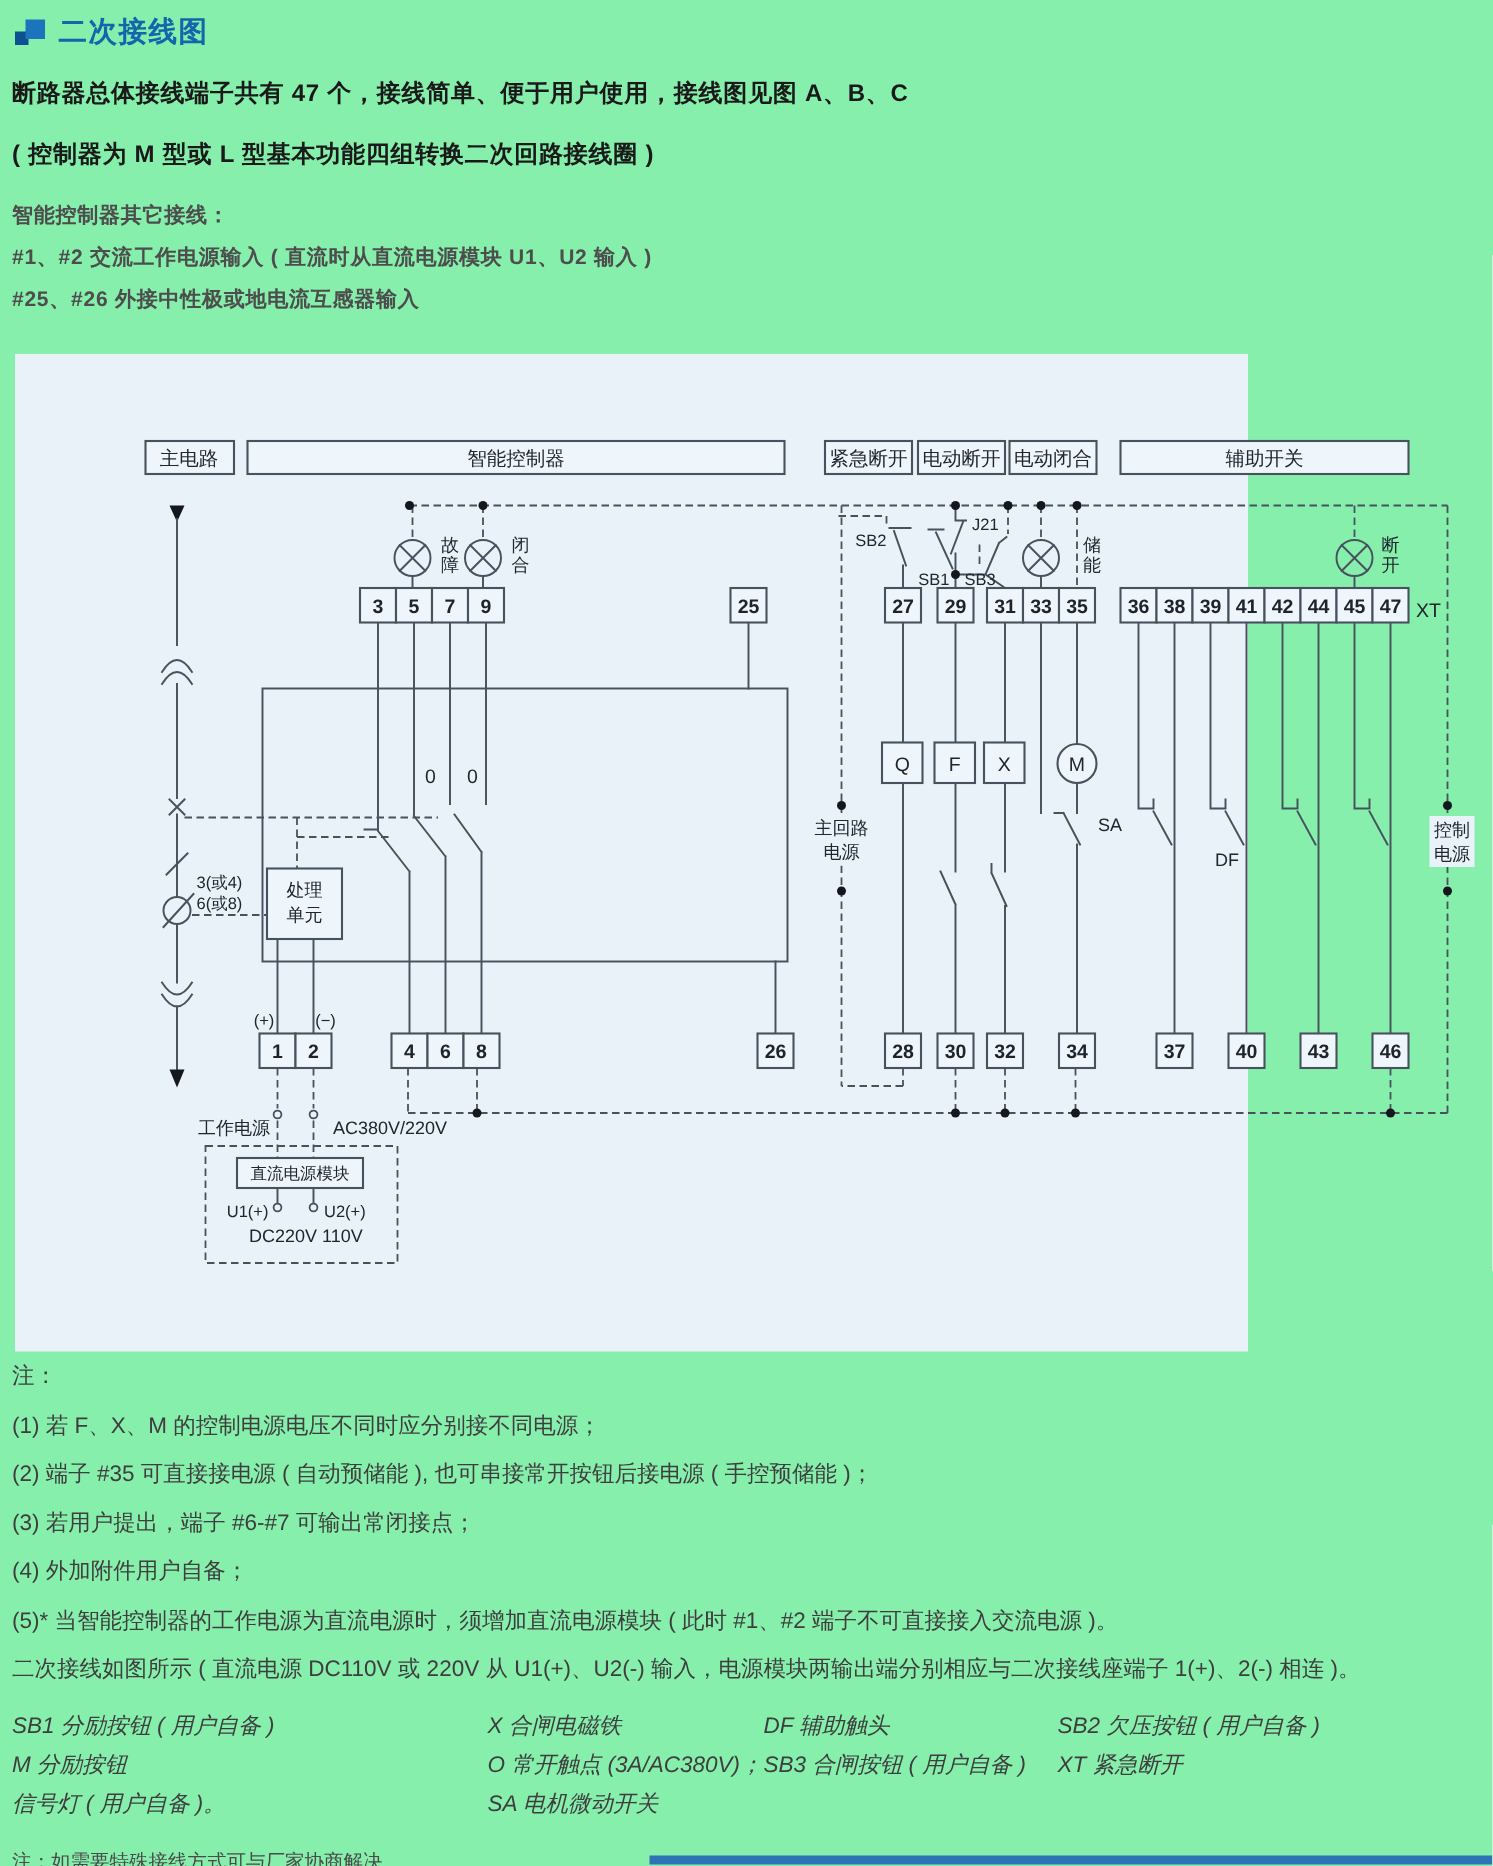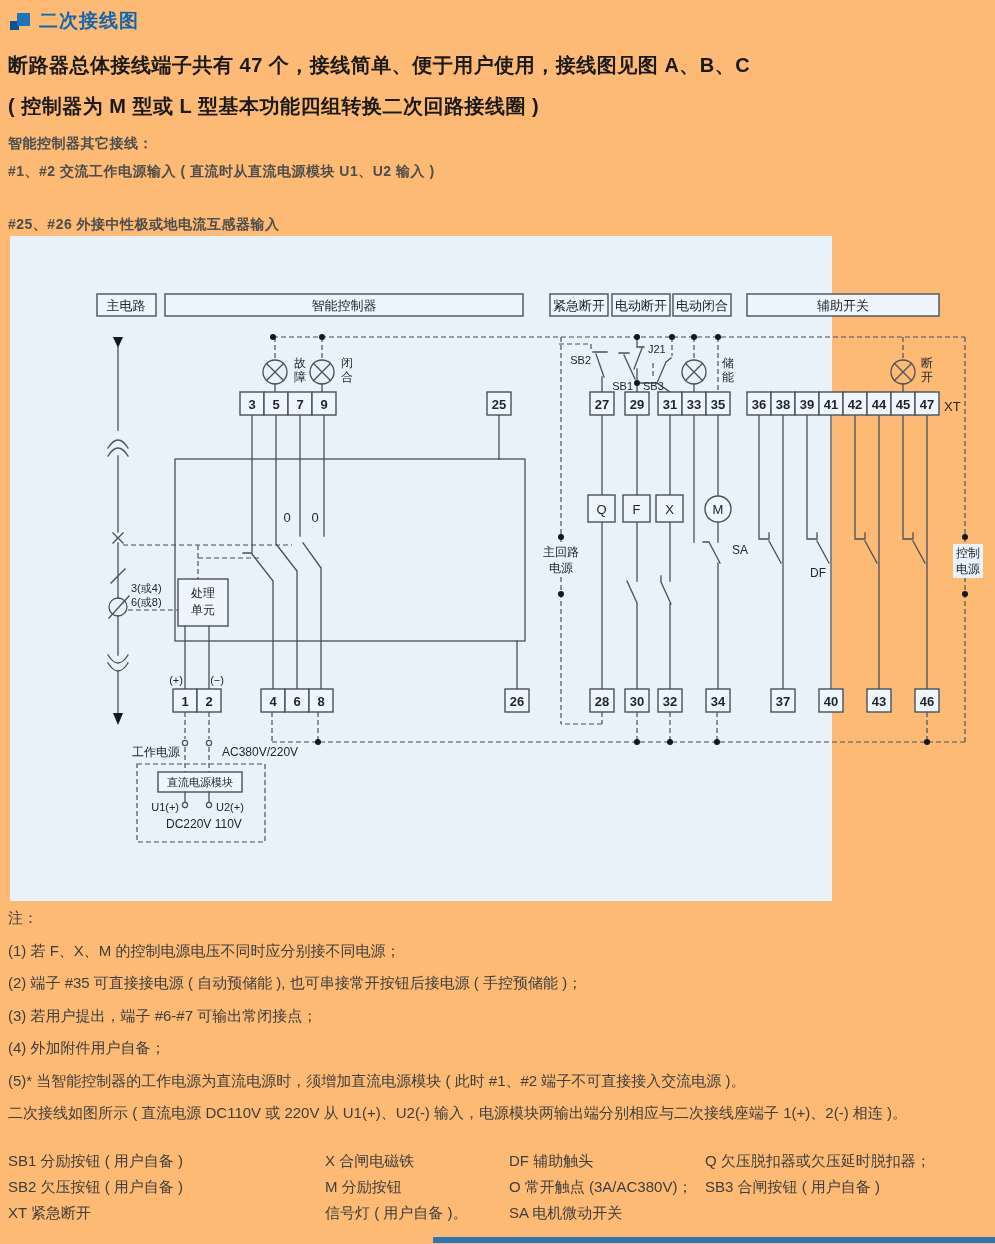--- a/index.html
+++ b/index.html
@@ -1,60 +1,60 @@
 <!DOCTYPE html>
 <html><head>
 <meta charset="utf-8">
 <style>
   html,body{margin:0;padding:0;background:#fff;font-family:"Liberation Sans","DejaVu Sans",sans-serif;}
-  #page{position:relative;width:995px;height:1244px;background:#fdba74;overflow:hidden;}
+  #page{position:relative;width:995px;height:1244px;background:#86efac;overflow:hidden;}
   .title-row{position:absolute;top:8px;left:10px;display:flex;align-items:center;gap:9px;}
   .ticon{position:relative;width:20px;height:20px;}
   .ticon .sq1{position:absolute;left:0;top:10px;width:9px;height:9px;background:#0d5191;}
   .ticon .sq2{position:absolute;left:7px;top:2px;width:13px;height:13px;background:#1c74bd;}
   .title-text{font-size:19px;font-weight:700;color:#1565ac;letter-spacing:1px;}
-  .intro{position:absolute;left:8px;font-size:20px;font-weight:700;color:#1a1a1a;letter-spacing:.5px;}
+  .intro{position:absolute;left:8px;font-size:16px;font-weight:700;color:#1a1a1a;letter-spacing:.5px;}
   .sub{position:absolute;left:8px;font-size:14px;color:#4d4d4d;letter-spacing:.5px;font-weight:bold;}
   #panel{position:absolute;left:10px;top:236px;width:822px;height:665px;background:#e9f1f9;}
   svg text{font-family:"Liberation Sans","DejaVu Sans",sans-serif;}
   .wire{stroke:#47525e;stroke-width:1.3;fill:none;stroke-linecap:square;}
   .dash{stroke:#47525e;stroke-width:1.2;fill:none;stroke-dasharray:5 3;}
   .tbox{fill:#eef5fb;stroke:#47525e;stroke-width:1.4;}
   .lboxr{fill:#eef5fb;stroke:#47525e;stroke-width:1.4;}
   .tnum{font-size:13px;font-weight:600;fill:#1d242c;}
   .slabel{font-size:13px;fill:#20262e;}
   .mlabel{font-size:12px;fill:#20262e;}
   .xlabel{font-size:11px;fill:#20262e;}
   .dot{fill:#14181c;stroke:none;}
   .ocirc{fill:#e9f1f9;stroke:#47525e;stroke-width:1.2;}
   .bgp{fill:#e9f1f9;stroke:none;}
   .notes{position:absolute;left:8px;top:902px;width:982px;color:#3e3e3e;font-size:15px;}
   .nline{line-height:32.5px;height:32.5px;white-space:nowrap;}
-  .legend{display:grid;grid-template-columns:317px 184px 196px auto;margin-top:18px;line-height:26px;color:#3e3e3e;}
+  .legend{display:grid;grid-template-columns:317px 184px 196px auto;margin-top:8px;line-height:26px;color:#3e3e3e;font-style:italic;}
   .footnote{margin-top:16px;font-size:13px;color:#4a4a4a;}
   .bbar{position:absolute;left:433px;top:1237px;width:562px;height:6px;background:#2e74b5;}
 </style>
 </head>
 <body>
 
 <div id="page">
 
   <div class="title-row">
     <div class="ticon">
         <div class="sq1"></div>
         <div class="sq2"></div>
       </div>
     <div class="title-text">二次接线图</div>
   </div>
 
   <div class="intro" style="top:52px;">断路器总体接线端子共有 47 个，接线简单、便于用户使用，接线图见图 A、B、C</div>
   <div class="intro" style="top:93px;">( 控制器为 M 型或 L 型基本功能四组转换二次回路接线圈 )</div>
   <div class="sub" style="top:135px;">智能控制器其它接线：</div>
   <div class="sub" style="top:163px;text-align:right;">#1、#2 交流工作电源输入 ( 直流时从直流电源模块 U1、U2 输入 )</div>
-  <div class="sub" style="top:191px;margin-top:25px;">#25、#26 外接中性极或地电流互感器输入</div>
+  <div class="sub" style="top:191px;">#25、#26 外接中性极或地电流互感器输入</div>
 
   <div id="panel">
     <svg width="975" height="665" viewBox="0 0 975 665">
 
       <g>
         <rect class="lboxr" x="87" y="58" width="59" height="22"></rect>
         <text class="slabel" x="116" y="74" text-anchor="middle">主电路</text>
         <rect class="lboxr" x="155" y="58" width="358" height="22"></rect>
         <text class="slabel" x="334" y="74" text-anchor="middle">智能控制器</text>
         <rect class="lboxr" x="540" y="58" width="58" height="22"></rect>
@@ -296,21 +296,20 @@
     <div class="nline">(1) 若 F、X、M 的控制电源电压不同时应分别接不同电源；</div>
     <div class="nline">(2) 端子 #35 可直接接电源 ( 自动预储能 ), 也可串接常开按钮后接电源 ( 手控预储能 )；</div>
     <div class="nline">(3) 若用户提出，端子 #6-#7 可输出常闭接点；</div>
     <div class="nline">(4) 外加附件用户自备；</div>
     <div class="nline">(5)* 当智能控制器的工作电源为直流电源时，须增加直流电源模块 ( 此时 #1、#2 端子不可直接接入交流电源 )。</div>
     <div class="nline">二次接线如图所示 ( 直流电源 DC110V 或 220V 从 U1(+)、U2(-) 输入，电源模块两输出端分别相应与二次接线座端子 1(+)、2(-) 相连 )。</div>
     <div class="legend">
       <span>SB1 分励按钮 ( 用户自备 )</span>
       <span>X 合闸电磁铁</span>
       <span>DF 辅助触头</span>
-      <span>Q 欠压脱扣器或欠压延时脱扣器；</span>
       <span>SB2 欠压按钮 ( 用户自备 )</span>
       <span>M 分励按钮</span>
       <span>O 常开触点 (3A/AC380V)；</span>
       <span>SB3 合闸按钮 ( 用户自备 )</span>
       <span>XT 紧急断开</span>
       <span>信号灯 ( 用户自备 )。</span>
       <span>SA 电机微动开关</span>
     </div>
     <div class="footnote">注：如需要特殊接线方式可与厂家协商解决</div>
   </div>

